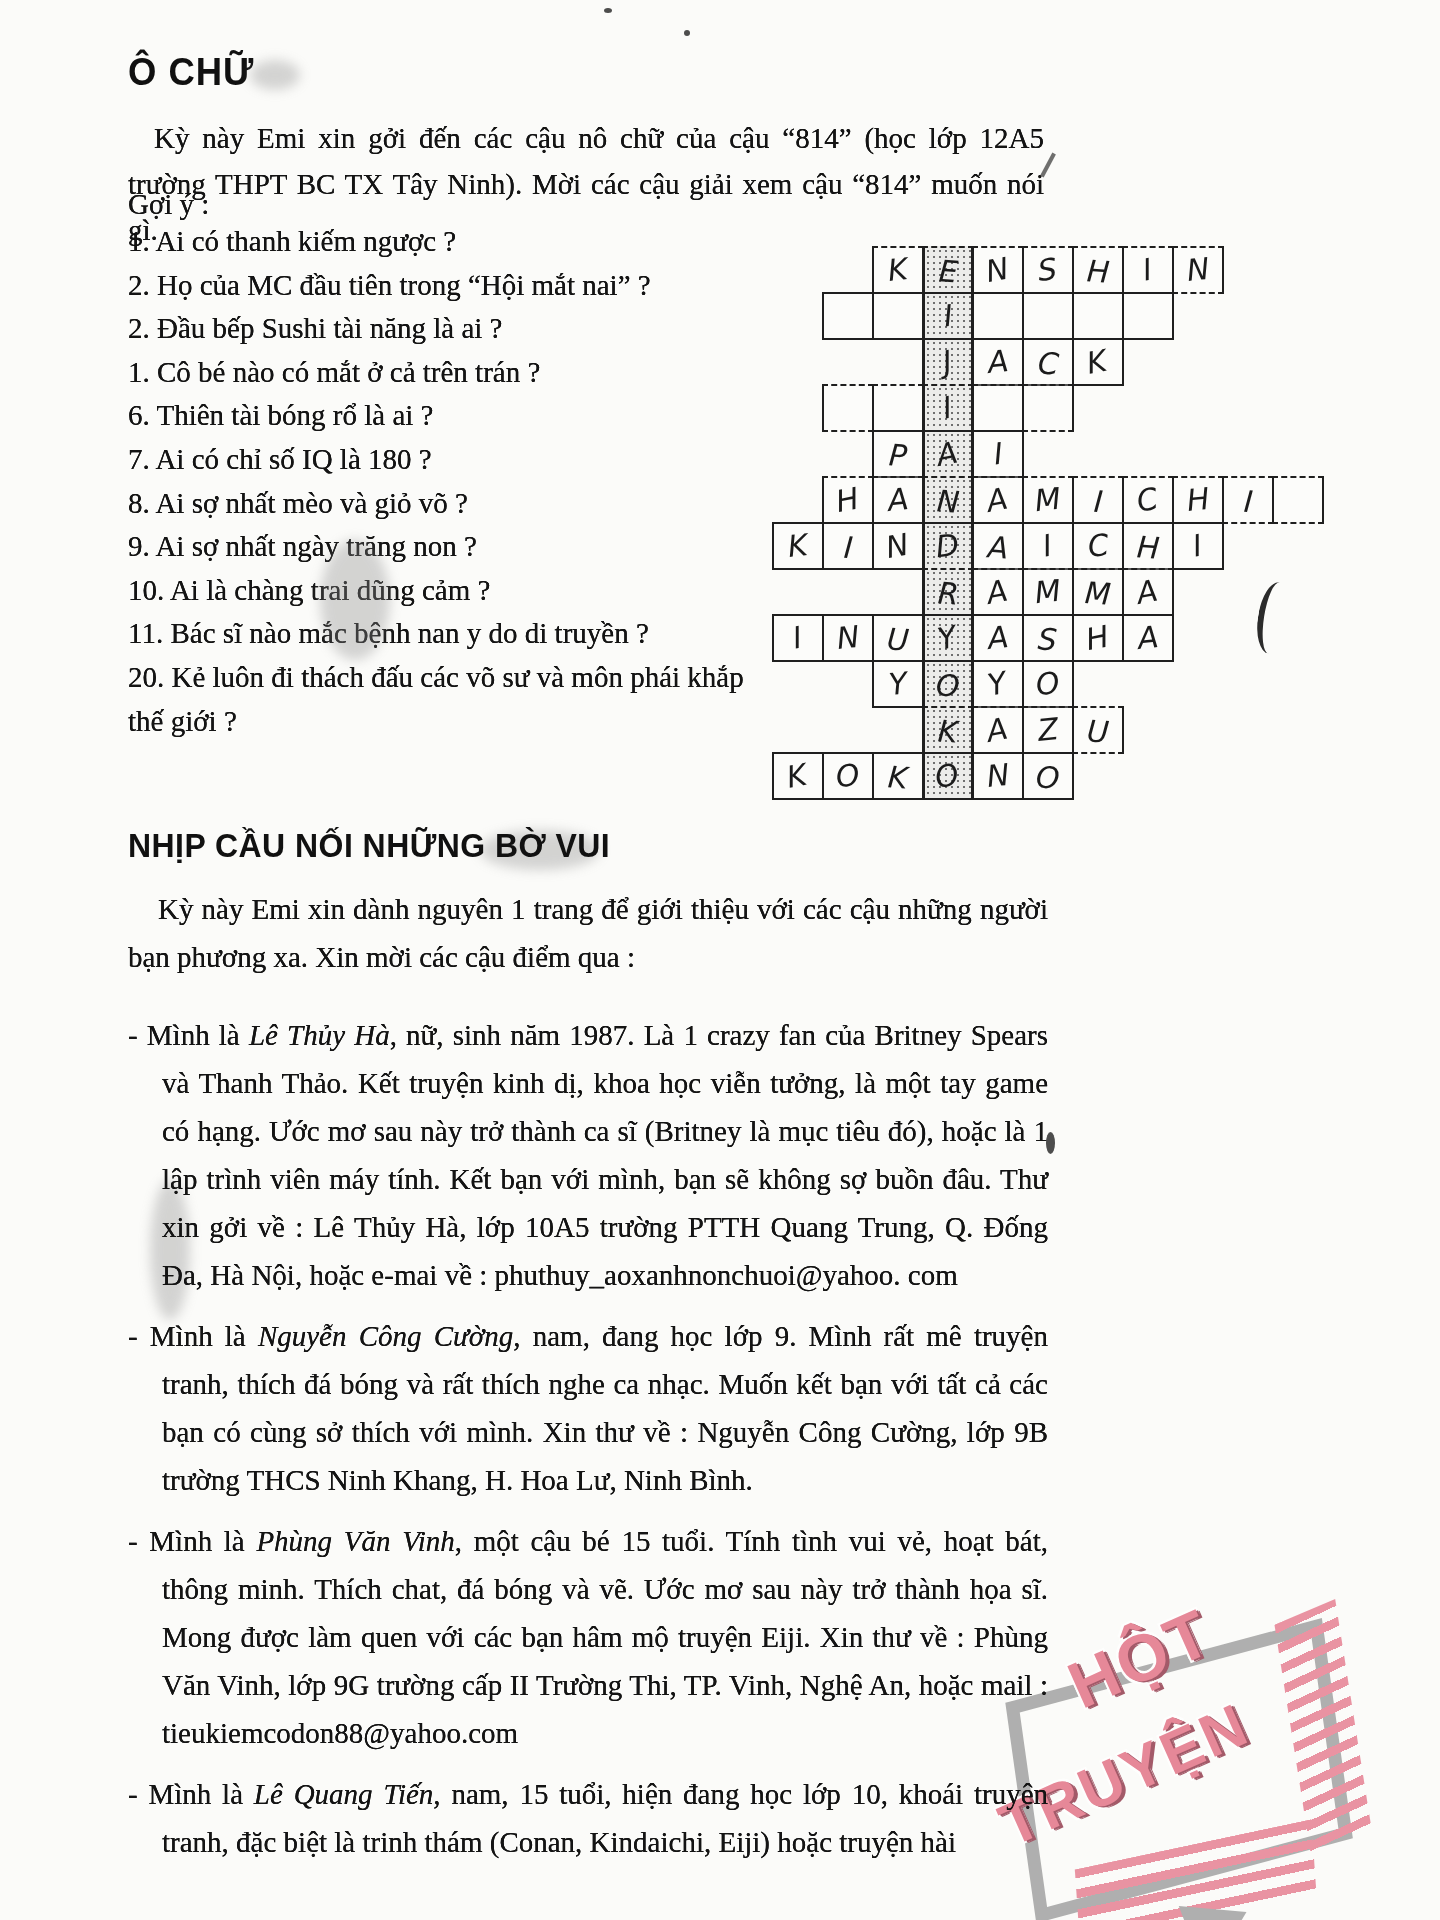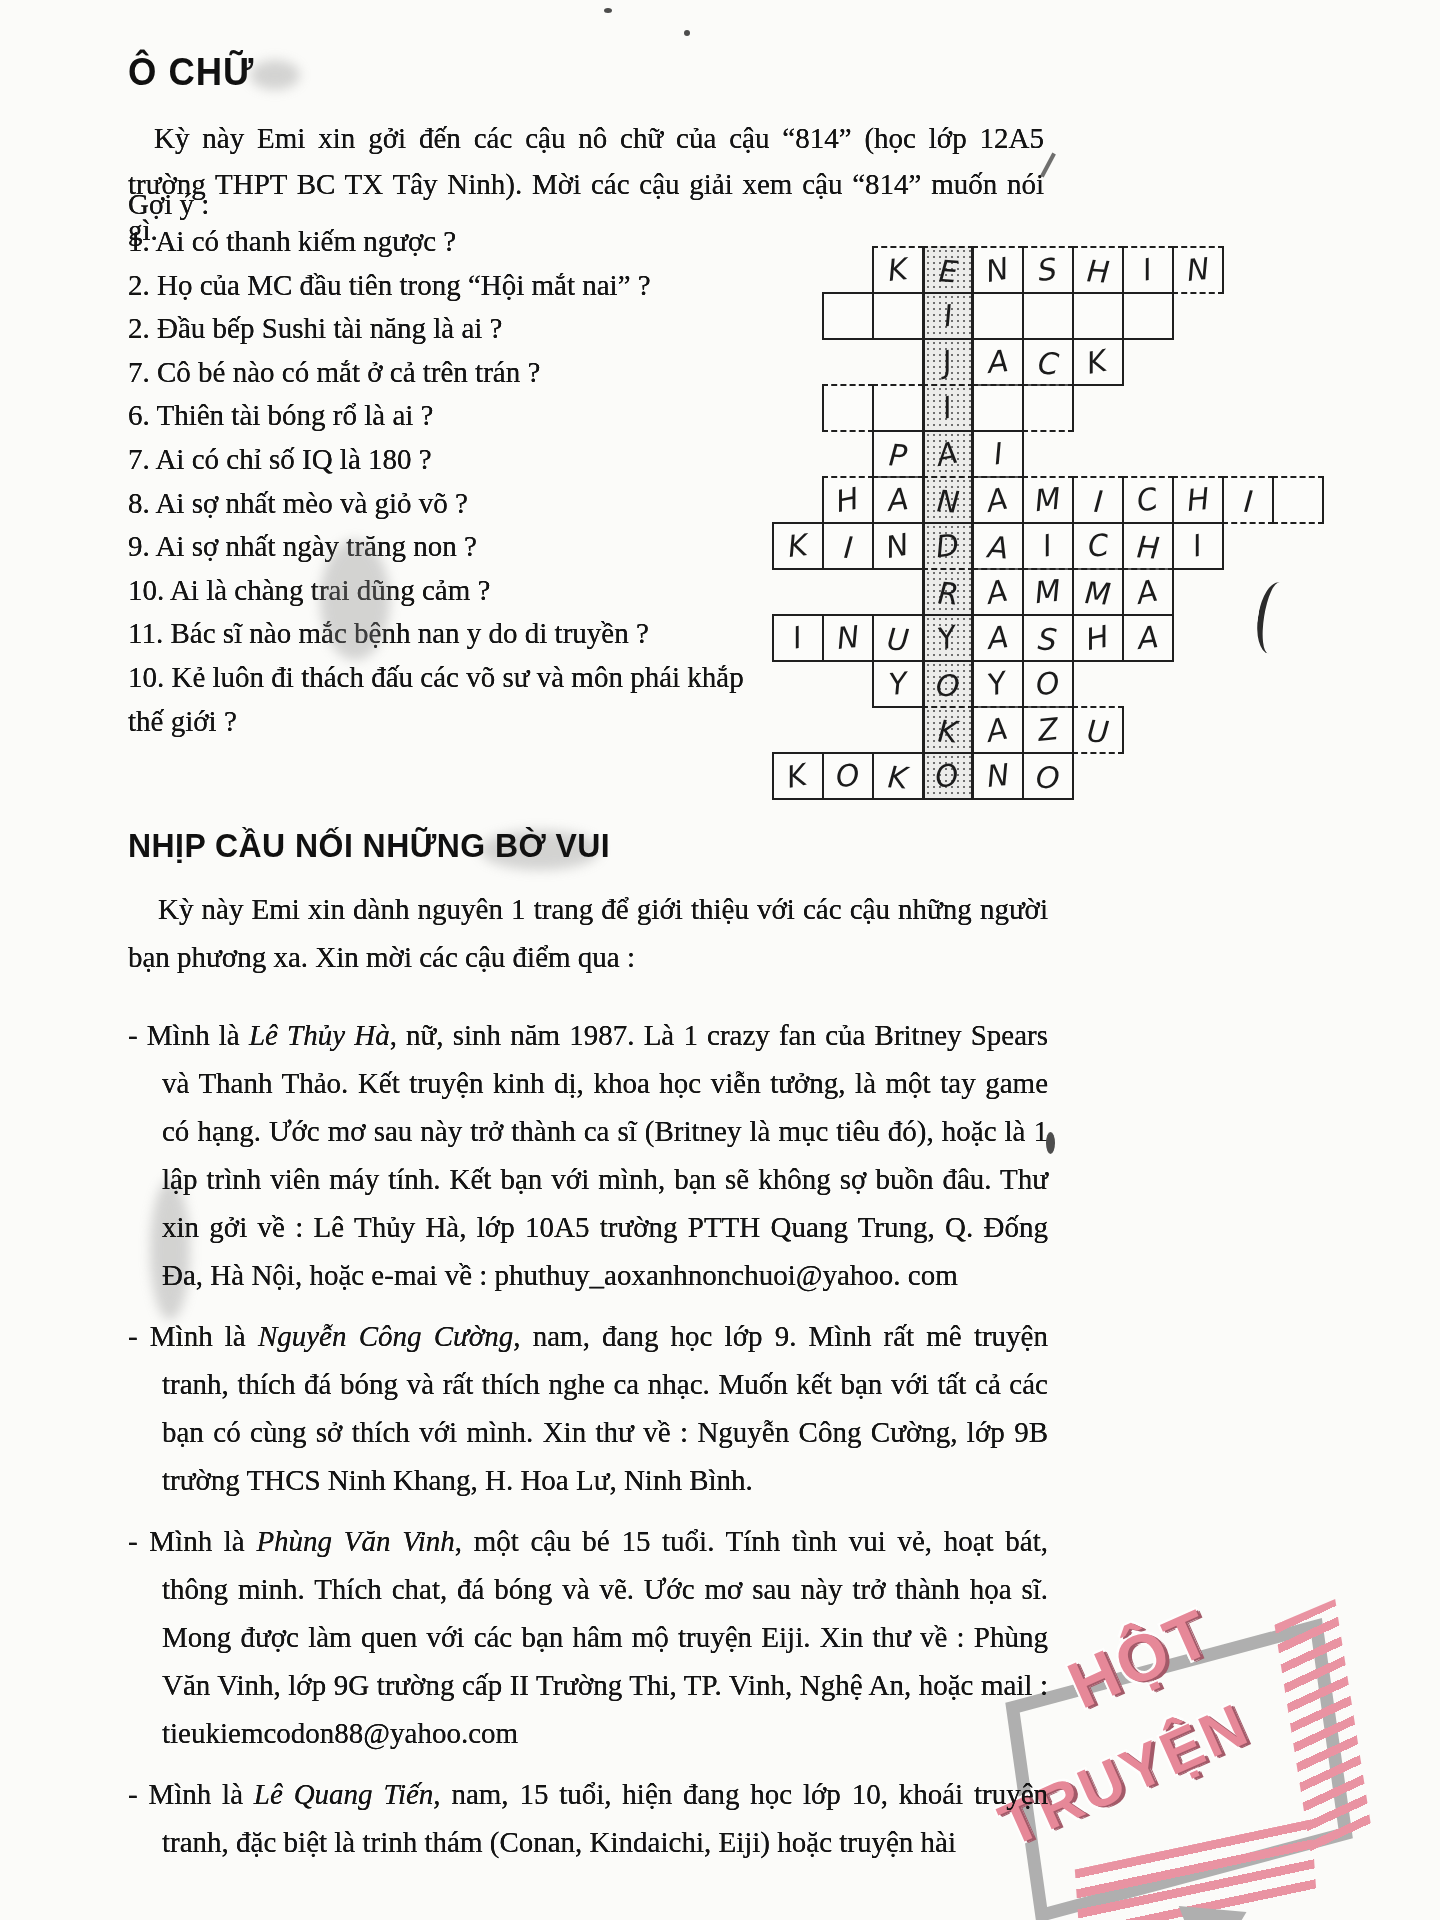--- a/index.html
+++ b/index.html
@@ -132,28 +132,28 @@
   <h1 class="big-title">Ô CHỮ</h1>
 
   <p class="intro">Kỳ này Emi xin gởi đến các cậu nô chữ của cậu “814” (học lớp 12A5 trường THPT BC TX Tây Ninh). Mời các cậu giải xem cậu “814” muốn nói gì.</p>
 
   <div class="hint">Gợi ý :</div>
 
   <div class="clues" id="clues">
       <div class="clue">1. Ai có thanh kiếm ngược ?</div>
       <div class="clue">2. Họ của MC đầu tiên trong “Hội mắt nai” ?</div>
       <div class="clue">2. Đầu bếp Sushi tài năng là ai ?</div>
-      <div class="clue">7. Cô bé nào có mắt ở cả trên trán ?</div>
+      <div class="clue">1. Cô bé nào có mắt ở cả trên trán ?</div>
       <div class="clue">6. Thiên tài bóng rổ là ai ?</div>
       <div class="clue">7. Ai có chỉ số IQ là 180 ?</div>
       <div class="clue">8. Ai sợ nhất mèo và giỏ võ ?</div>
       <div class="clue">9. Ai sợ nhất ngày trăng non ?</div>
       <div class="clue">10. Ai là chàng trai dũng cảm ?</div>
       <div class="clue">11. Bác sĩ nào mắc bệnh nan y do di truyền ?</div>
-      <div class="clue">10. Kẻ luôn đi thách đấu các võ sư và môn phái khắp thế giới ?</div>
+      <div class="clue">20. Kẻ luôn đi thách đấu các võ sư và môn phái khắp thế giới ?</div>
     </div>
 
   <div class="grid" id="grid">
       <div class="cell dashedrow" style="left: 872px; top: 246px; width: 52px; height: 48px;">
         <span class="hw t0">K</span>
       </div>
       <div class="cell shaded dashedrow" style="left: 922px; top: 246px; width: 52px; height: 48px;">
         <span class="hw t1">E</span>
       </div>
       <div class="cell dashedrow" style="left: 972px; top: 246px; width: 52px; height: 48px;">

